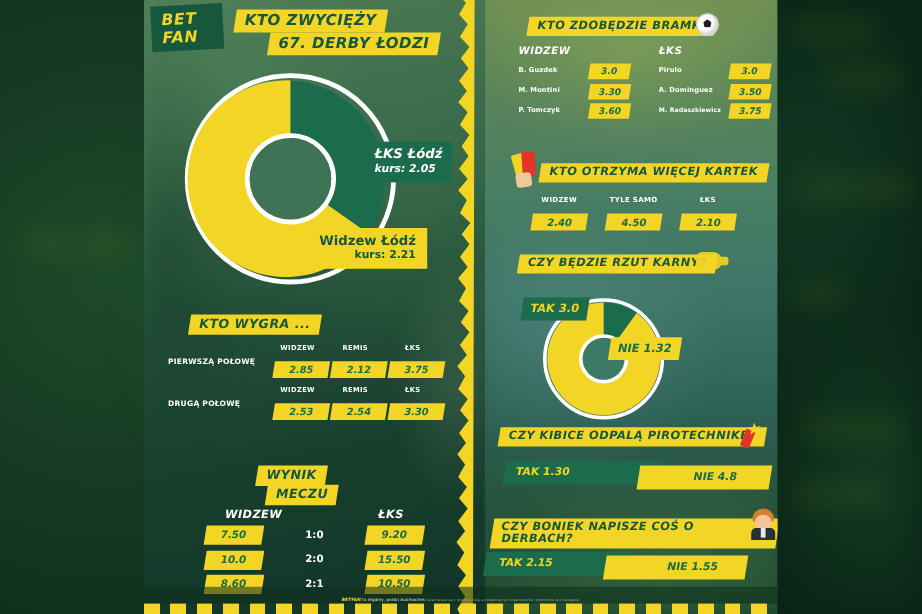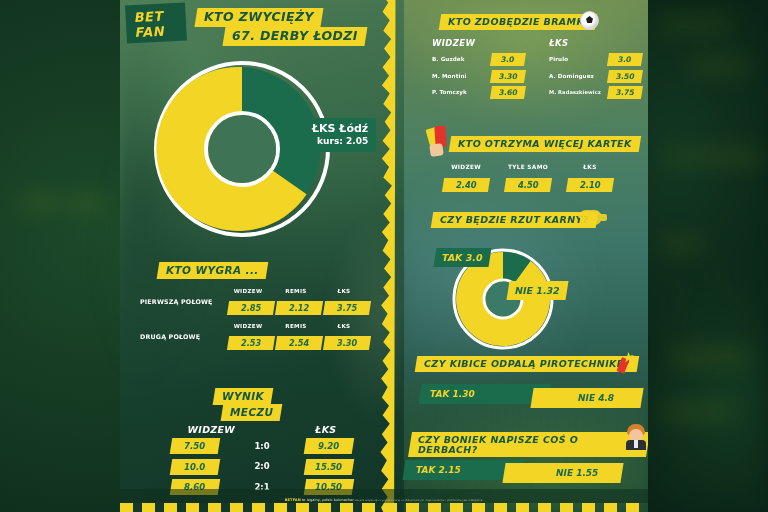--- a/index.html
+++ b/index.html
@@ -138,21 +138,21 @@
   
   .title1{position:absolute;left:76px;top:8px;font-size:12.5px;}
   .title2{position:absolute;left:104px;top:27px;font-size:12.5px;}
 
   
   .donut1{position:absolute;left:31px;top:58px;width:182px;height:182px;}
   .donut1 svg{display:block;}
   .lbl-lks{
     position:absolute;left:182px;top:118px;
     background:#1b6b4d;color:#fff;padding:5px 8px 6px 10px;
-    text-align:right;line-height:1.15;
+    text-align:left;line-height:1.15;font-style:italic;
   }
   .lbl-lks .n{font-size:11px;font-weight:bold;}
   .lbl-lks .k{font-size:9px;font-weight:bold;}
   .lbl-wid{
     position:absolute;left:137px;top:190px;
     background:#f2d525;color:#16573e;padding:5px 9px 6px 9px;
     text-align:right;line-height:1.15;
   }
   .lbl-wid .n{font-size:11px;font-weight:bold;}
   .lbl-wid .k{font-size:9px;font-weight:bold;}
@@ -306,20 +306,24 @@
           <circle cx="91" cy="91" r="86" fill="none" stroke="#ffffff" stroke-width="4"></circle>
           <path d="M91 91 L91 9 A82 82 0 0 1 155.6 136.3 Z" fill="#1b6b4d"></path>
           <path d="M91 91 L155.6 136.3 A82 82 0 1 1 91 9 Z" fill="#f2d525"></path>
           <circle cx="91" cy="91" r="36" fill="none" stroke="#ffffff" stroke-width="4"></circle>
           <circle cx="91" cy="91" r="34" fill="#3e7355"></circle>
         </svg>
       </div>
       <div class="lbl-lks">
         <div class="n">ŁKS Łódź</div>
         <div class="k">kurs: 2.05</div>
+      </div>
+      <div class="lbl-wid">
+        <div class="n">Widzew Łódź</div>
+        <div class="k">kurs: 2.21</div>
       </div>
 
       <div class="wygra-tag">
         <span class="yellow-tag"><span>KTO WYGRA ...</span></span>
       </div>
       <div class="wygra-grid">
         <div class="wg-row">
           <div class="wg-name">PIERWSZĄ POŁOWĘ</div>
           <div class="wg-cells">
             <div class="wg-cell">

